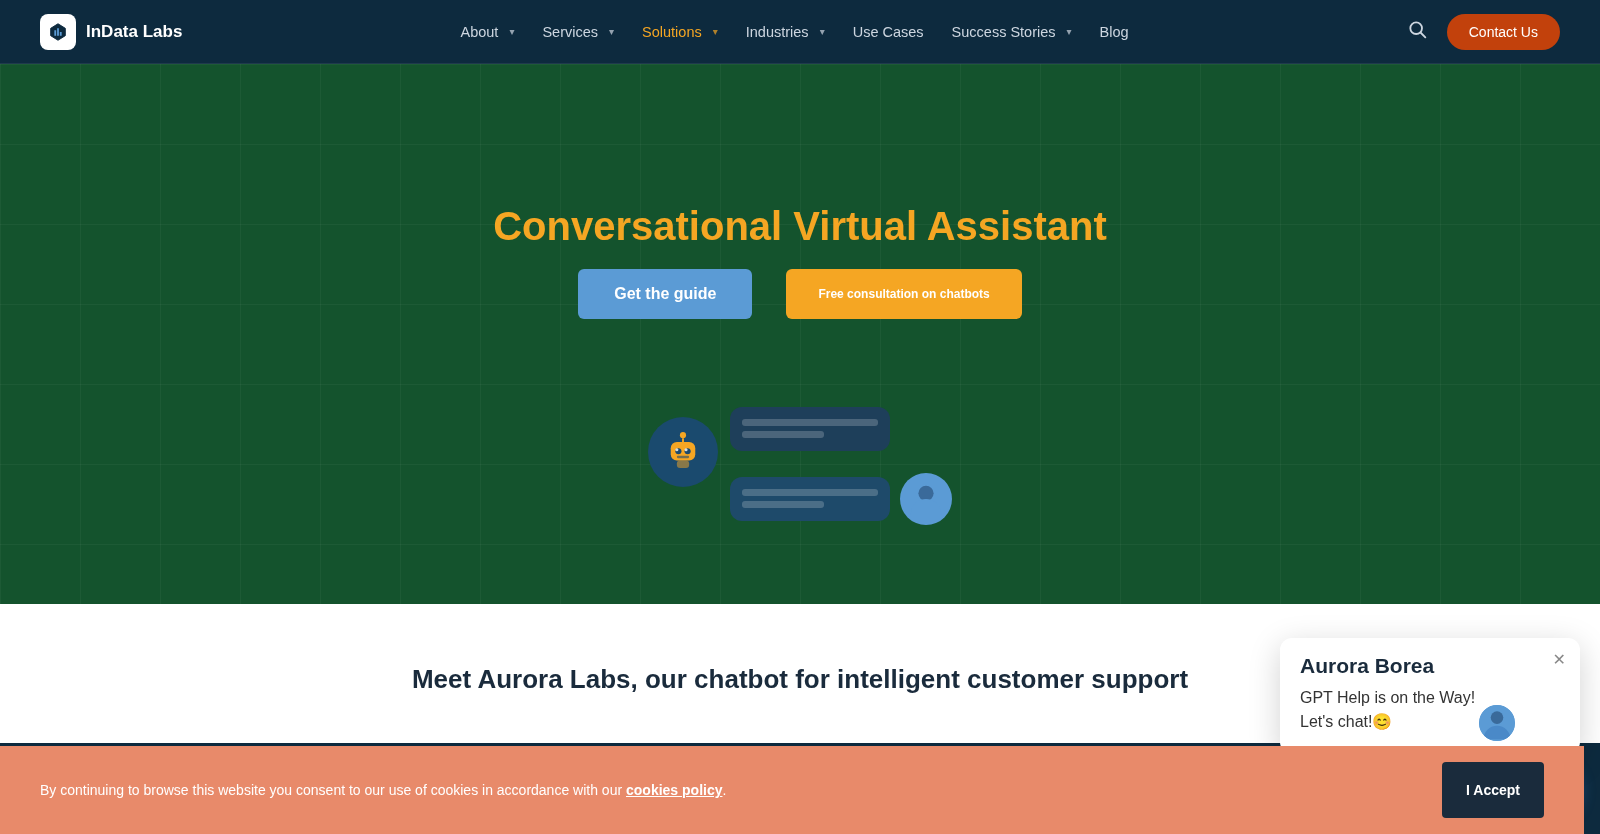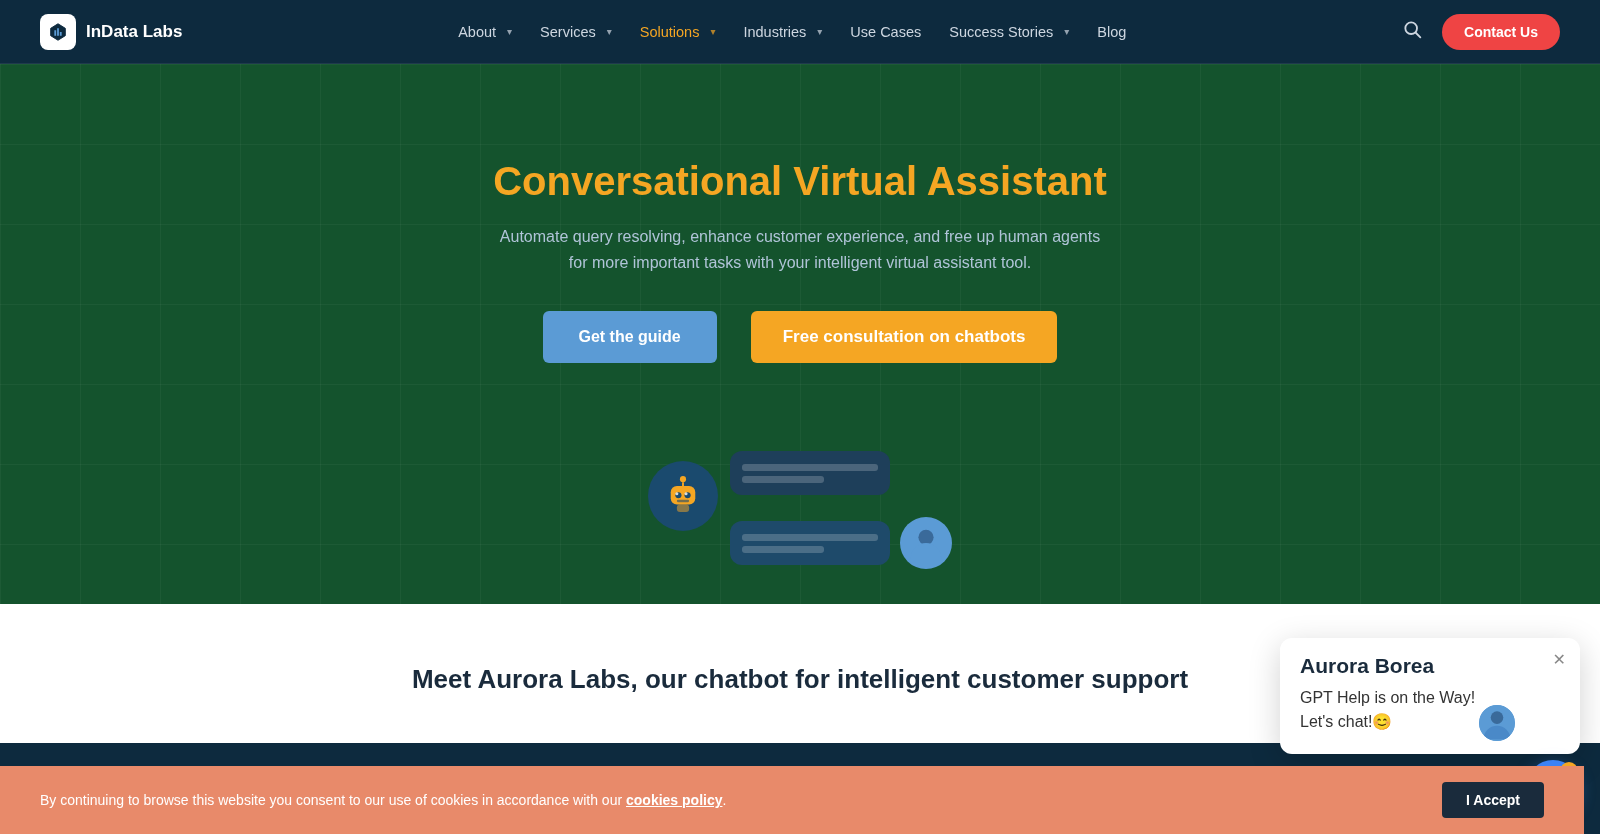--- a/index.html
+++ b/index.html
@@ -23,22 +23,22 @@
     .nav-link {
       color: #cdd6e0; font-size: 14.5px; cursor: pointer; display: flex;
       align-items: center; gap: 11px; white-space: nowrap;
       text-decoration: none;
     }
     .nav-link.active { color: #f5a623; }
     .nav-link .chevron { font-size: 10px; opacity: 0.7; }
     .nav-right { display: flex; align-items: center; gap: 20px; }
     .search-icon { color: #cdd6e0; font-size: 18px; cursor: pointer; }
     .contact-btn {
-      background: #ef4444; color: #fff; border: none; border-radius: 24px;
-      padding: 10px 22px; font-size: 14px; font-weight: 700; cursor: pointer;
+      background: #c2410c; color: #fff; border: none; border-radius: 24px;
+      padding: 10px 22px; font-size: 14px; font-weight: 400; cursor: pointer;
     }
 
     
     .hero {
       margin-top: 64px;
       background: #14532d;
       min-height: 540px;
       display: flex; flex-direction: column; align-items: center;
       justify-content: center; text-align: center;
       padding: 60px 40px 0 40px;
@@ -64,21 +64,21 @@
       margin-bottom: 36px; position: relative; z-index: 1;
     }
     .hero-buttons { display: flex; gap: 34px; margin-bottom: 88px; position: relative; z-index: 1; }
     .btn-guide {
       background: #5b9bd5; color: #fff; border: none; border-radius: 6px;
       padding: 16px 36px; font-size: 16px; font-weight: 600; cursor: pointer;
       min-width: 160px;
     }
     .btn-consultation {
       background: #f5a623; color: #fff; border: none; border-radius: 6px;
-      padding: 16px 32px; font-size: 17px; font-weight: 600; cursor: pointer;
+      padding: 16px 32px; font-size: 12px; font-weight: 600; cursor: pointer;
     }
     
     .chat-illustration {
       position: relative; z-index: 1;
       display: flex; align-items: flex-start; gap: 12px;
       margin-bottom: 0;
     }
     .bot-avatar {
       width: 70px; height: 70px; background: #1a4a6e; border-radius: 50%;
       display: flex; align-items: center; justify-content: center;
@@ -159,21 +159,21 @@
     .cookie-banner {
       position: fixed; bottom: 0; left: 0; right: 16px;
       background: #e88a6a; color: #fff;
       padding: 16px 40px; display: flex; align-items: center;
       justify-content: space-between; z-index: 300; font-size: 14px;
     }
     .cookie-text { flex: 1; }
     .cookie-text a { color: #fff; font-weight: 700; }
     .cookie-accept {
       background: #1a2b3c; color: #fff; border: none; border-radius: 4px;
-      padding: 10px 24px; font-size: 14px; font-weight: 600; cursor: pointer;
+      padding: 20px 24px; font-size: 14px; font-weight: 600; cursor: pointer;
       margin-left: 24px; white-space: nowrap;
     }
   </style>
 </head>
 <body>
 
 <nav>
   <div class="nav-logo">
     <div class="logo-icon">
       <svg viewBox="0 0 24 24" fill="none" xmlns="http://www.w3.org/2000/svg">
@@ -219,21 +219,20 @@
         <circle cx="11" cy="11" r="7"></circle>
         <line x1="16.5" y1="16.5" x2="22" y2="22"></line>
       </svg>
     </span>
     <button class="contact-btn">Contact Us</button>
   </div>
 </nav>
 
 <section class="hero">
   <h1 class="hero-title">Conversational Virtual Assistant</h1>
-  <p class="hero-subtitle">Automate query resolving, enhance customer experience, and free up human agents for more important tasks with your intelligent virtual assistant tool.</p>
   <div class="hero-buttons">
     <button class="btn-guide">Get the guide</button>
     <button class="btn-consultation">Free consultation on chatbots</button>
   </div>
 
   <div class="chat-illustration">
 
     <div class="bot-avatar">
 
       <svg width="46" height="46" viewBox="0 0 60 60" xmlns="http://www.w3.org/2000/svg">

